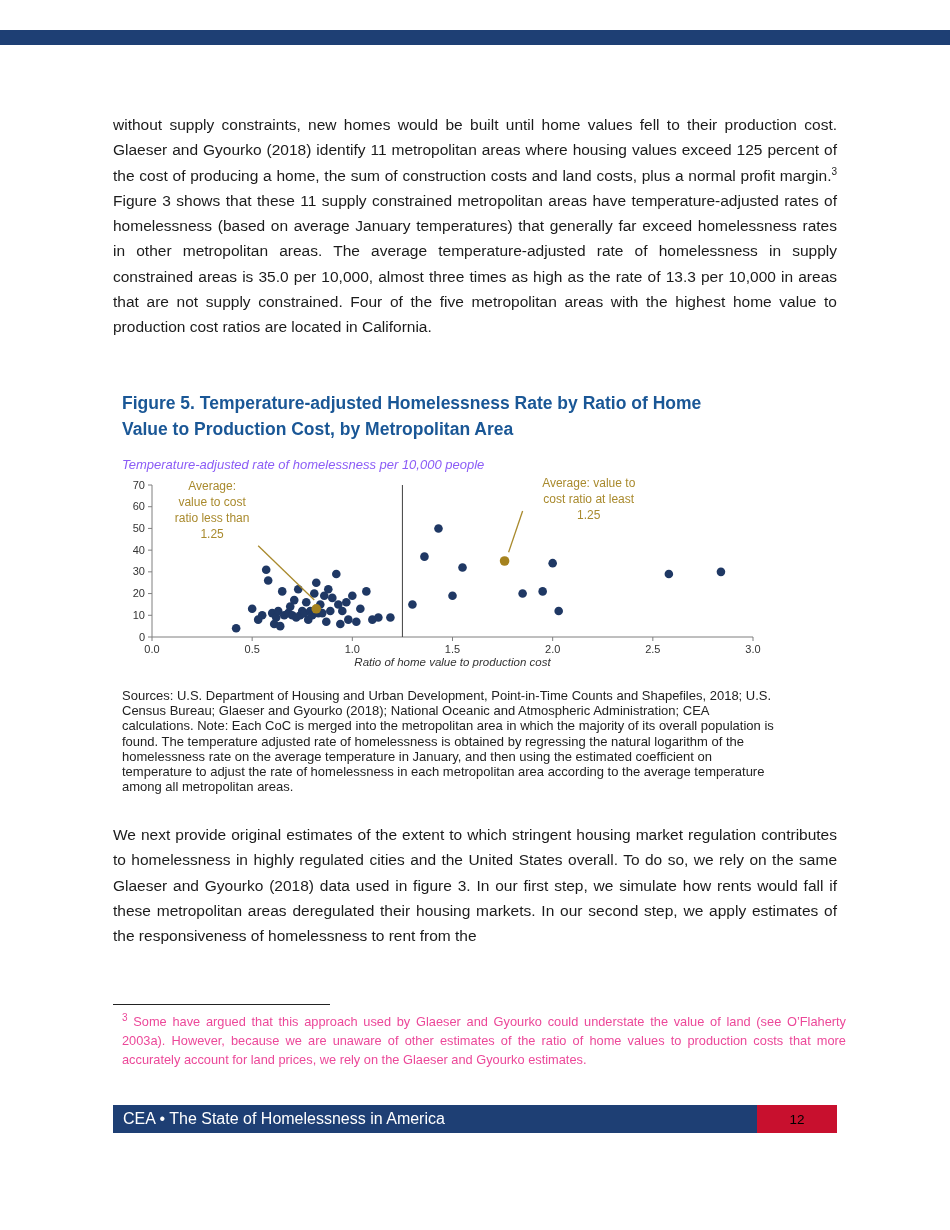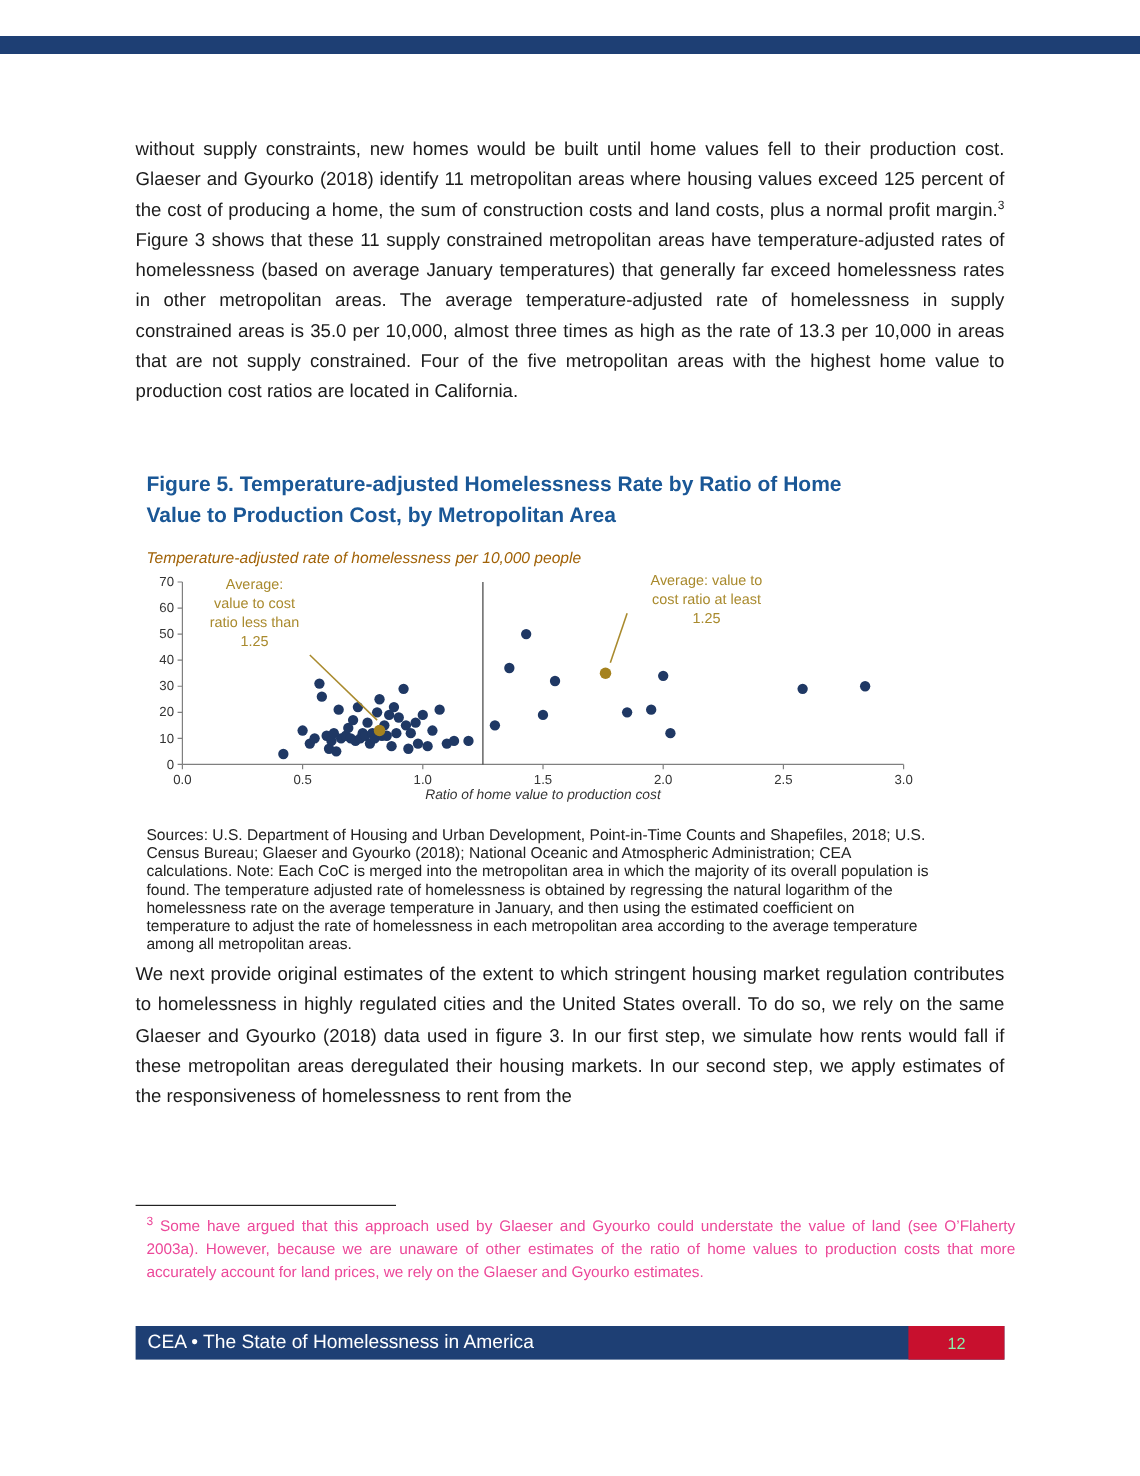--- a/index.html
+++ b/index.html
@@ -6,47 +6,47 @@
   .page {
     position:relative; width:950px; height:1230px; background:#ffffff;
     font-family:"Liberation Sans", sans-serif; overflow:hidden; color:#1b1b1b;
   }
   .top-bar { position:absolute; top:30px; left:0; width:950px; height:15px; background:var(--navy,#1e3f74); }
   .body-text {
     position:absolute; left:113px; width:724px; margin:0;
     font-size:15.5px; line-height:25.3px; text-align:justify; color:#1b1b1b;
   }
   .p1 { top:112px; }
-  .p2 { top:800px; }
+  .p2 { top:822px; }
   sup { font-size:10px; line-height:0; }
   .figure-title {
     position:absolute; top:390px; left:122px; width:600px; margin:0;
     font-size:17.5px; line-height:26px; font-weight:bold; color:var(--title-blue,#1a5796);
   }
   .figure-subtitle {
-    position:absolute; top:457px; left:122px; font-size:13px; font-style:italic; color:#a16207;
+    position:absolute; top:457px; left:122px; font-size:13px; font-style:italic; color:#8b5cf6;
   }
   .chart { position:absolute; top:477px; left:118px; }
   #chart-svg text { font-family:"Liberation Sans", sans-serif; }
   .source-note {
     position:absolute; top:688px; left:122px; width:655px;
     font-size:13px; line-height:15.2px; color:#222222;
   }
   .footnote-rule { position:absolute; top:1004px; left:113px; width:217px; border-top:1.6px solid #222222; }
   .footnote {
     position:absolute; top:1012px; left:122px; width:724px;
     font-size:12.8px; line-height:19px; color:#ec4899; text-align:justify;
   }
   .footer {
     position:absolute; top:1105px; left:113px; width:724px; height:28px;
     background:var(--navy,#1e3f74); color:#ffffff; display:flex; align-items:center;
   }
   .footer-text { flex:1; padding-left:10px; font-size:16px; }
   .page-num {
-    width:80px; height:100%; background:var(--red,#c8102e); color:#86efac;
+    width:80px; height:100%; background:var(--red,#c8102e); color:#000000;
     display:flex; align-items:center; justify-content:center; font-size:13.5px;
   }
 </style>
 </head>
 <body>
 
 <div class="page">
 
   <div class="top-bar"></div>
 

